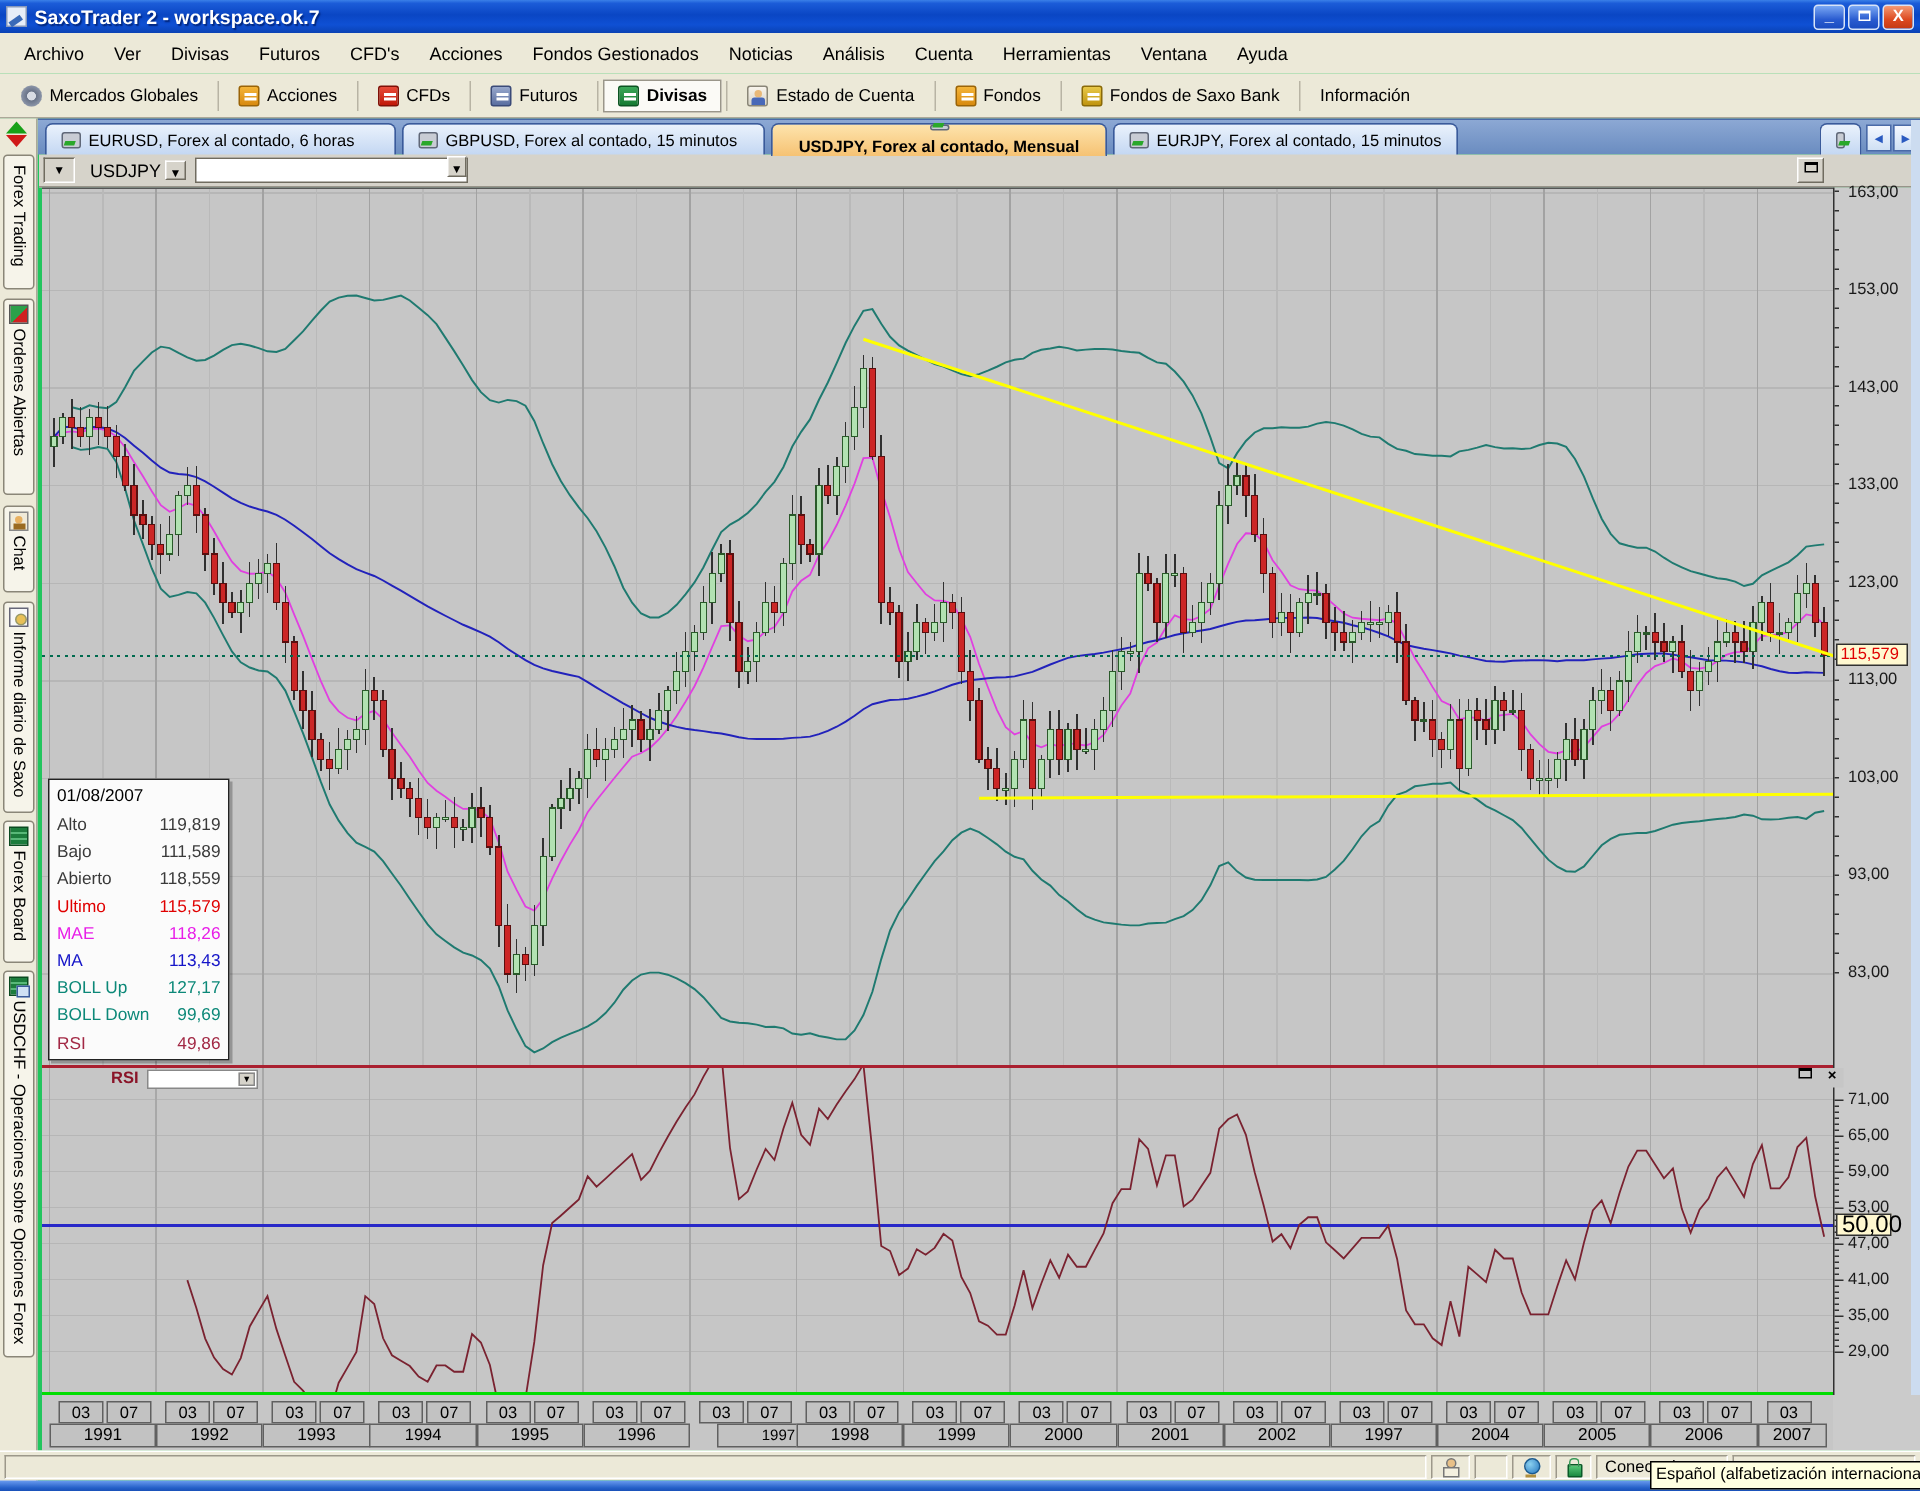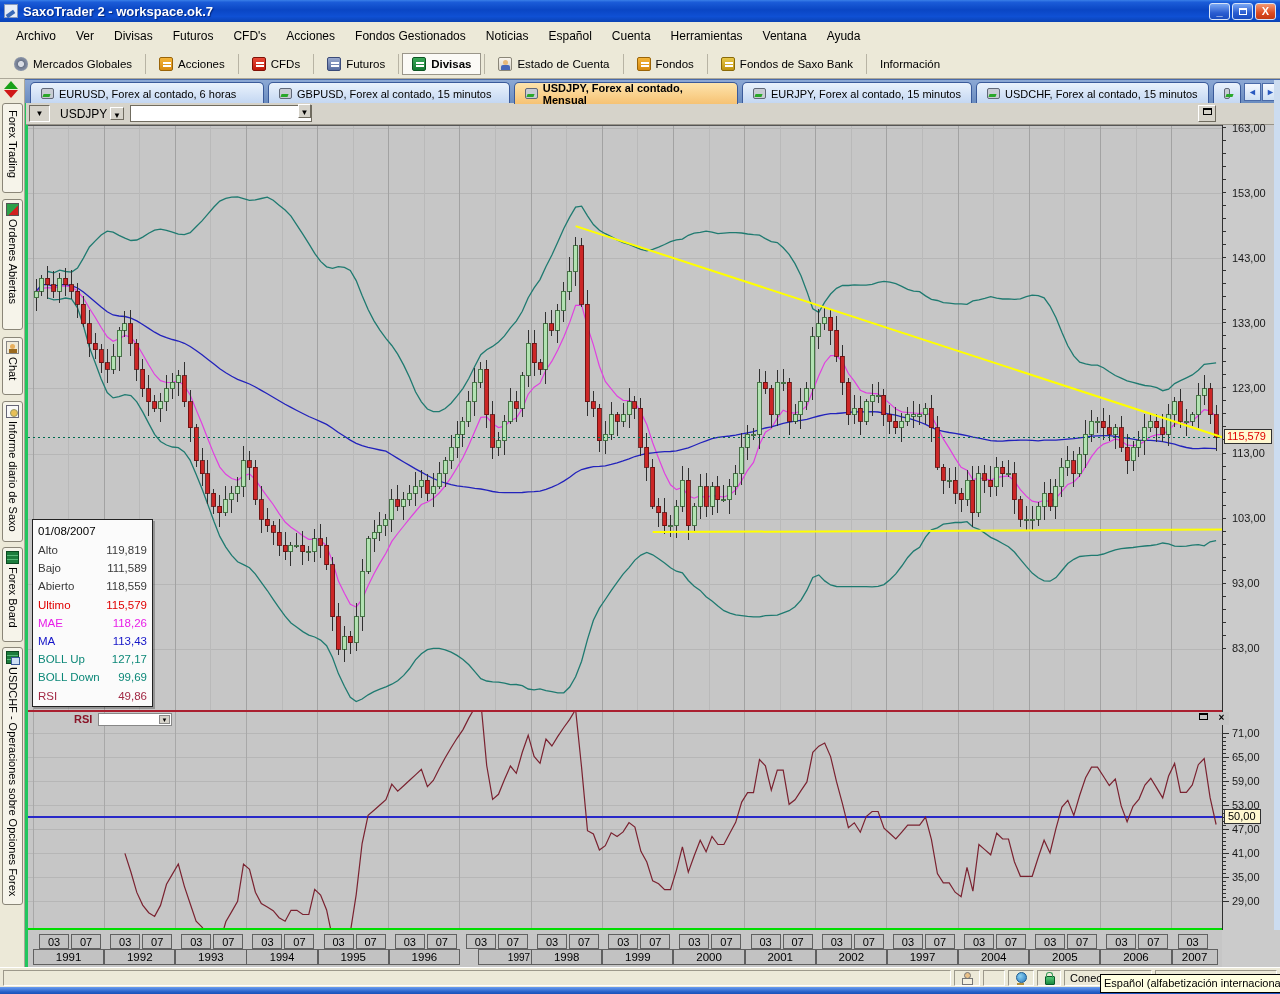--- a/index.html
+++ b/index.html
@@ -42,21 +42,21 @@
   .ti-doc-green { background:linear-gradient(#3aa858,#157a32); border:1px solid #0c5422; }
   .ti-doc-gold { background:linear-gradient(#e8c848,#c09410); border:1px solid #8a6a08; }
   .ti-person { background:linear-gradient(#f8f4ec,#d8d4c8); border:1px solid #8a8678; }
   .ti-person::before { content:""; position:absolute; left:4px; top:2px; width:5px; height:5px; border-radius:50%; background:#e8b878; }
   .ti-person::after { content:""; position:absolute; left:2px; top:7px; width:9px; height:5px; border-radius:2px 2px 0 0; background:#4868b8; }
   .ti-lines::after { content:""; position:absolute; left:3px; top:4px; width:8px; height:2px; background:#fff; box-shadow:0 3px 0 #fff; }
   
   .tabrow { position:absolute; left:25px; top:79px; width:1255px; height:24px; background:linear-gradient(#8ca8d4,#6a8cc0); border-top:1px solid #4a6aa8; }
   .tab { position:absolute; top:2px; height:22px; border:1px solid #3a5a9a; border-bottom:none; border-radius:5px 5px 0 0;
     background:linear-gradient(#eaf2fc,#c2d6f2); display:flex; align-items:center; gap:5px; padding:0 10px; font-size:11px; cursor:pointer; }
-  .tab.active { background:linear-gradient(#fde4ad,#f6c273); font-weight:bold; z-index:2; }
+  .tab.active { background:linear-gradient(#fde4ad,#f6c273); font-weight:bold; z-index:2;flex-direction:column; }
   .tab-icon { width:13px; height:11px; background:#c8ccd4; border:1px solid #606878; border-radius:2px; position:relative; }
   .tab-icon::after { content:""; position:absolute; left:1px; bottom:1px; width:7px; height:3px; background:#2aa82a; transform:skewX(-20deg); }
   .tab-scroll { position:absolute; top:3px; width:17px; height:18px; background:linear-gradient(#f4f8ff,#cfe0f4); border:1px solid #4a6aa8; color:#2a5ac0; font-size:9px; text-align:center; line-height:17px; cursor:pointer; }
   
   .sidebar { position:absolute; left:0; top:79px; width:25px; height:909px; background:#ece9d8; border-right:1px solid #aca899; }
   .side-item { position:absolute; left:2px; width:21px; background:#f6f4ea; border:1px solid #8a8678; border-radius:3px;
     display:flex; flex-direction:column; align-items:center; padding-top:3px; cursor:pointer; }
   .side-label { writing-mode:vertical-rl; font-size:11px; margin-top:3px; white-space:nowrap; }
   .si { width:13px; height:13px; position:relative; flex:none; }
   .si-arrows { position:absolute; left:4px; width:16px; height:17px; }
@@ -86,21 +86,21 @@
   .rsi-label { position:absolute; left:46px; top:3px; color:#8a1428; font-size:11px; font-weight:bold; z-index:3; }
   .rsi-combo { position:absolute; left:70px; top:3px; width:74px; height:13px; background:#fff; border:1px solid #888; z-index:3; }
   .rsi-combo-dd { position:absolute; right:1px; top:1px; width:11px; height:9px; background:#d6d3ca; border:1px solid #888; font-size:6px; line-height:8px; text-align:center; }
   .pane-btn { position:absolute; top:2px; width:15px; height:13px; background:#c6c6c6; text-align:center; font-size:10px; line-height:12px; font-weight:bold; z-index:3; cursor:pointer; }
   
   .price-axis { position:absolute; left:1222px; top:125px; width:52px; height:585px; background:#cbcbcb; border-left:1px solid #303030; }
   .rsi-axis { position:absolute; left:1222px; top:710px; width:52px; height:220px; background:#cbcbcb; border-left:1px solid #303030; }
   .axis-label { position:absolute; left:9px; font-size:11px; color:#1a1a1a; white-space:nowrap; }
   .axis-tick { position:absolute; left:0; height:1px; background:#303030; }
   .price-flag { position:absolute; left:1px; width:48px; height:15px; background:#fff8d0; border:1px solid #303030; color:#e00000; font-size:11px; line-height:13px; padding-left:2px; z-index:4; }
-  .rsi-flag { position:absolute; left:1px; width:37px; height:15px; background:#fff8d0; border:1px solid #303030; color:#000; font-size:11px; line-height:13px; padding-left:3px; z-index:4; }
+  .rsi-flag { position:absolute; left:1px; width:37px; height:15px; background:#fff8d0; border:1px solid #303030; color:#000; font-size:16px; line-height:13px; padding-left:3px; z-index:4; }
   .xaxis { position:absolute; left:28px; top:930px; width:1194px; height:37px; background:#c6c6c6; }
   .xaxis-corner { position:absolute; left:1222px; top:930px; width:58px; height:37px; background:#cbcbcb; }
   .x-cell { position:absolute; border:1px solid #606060; background:#c2c2c2; font-size:11px; text-align:center; color:#000; }
   
   .info-box { position:absolute; left:32px; top:519px; width:121px; height:188px; background:#fbfbfb; border:1px solid #222; box-shadow:2px 2px 0 rgba(0,0,0,.25); z-index:5; font-size:11.5px; padding:3px 5px; }
   .info-date { height:18px; line-height:17px; }
   .info-row { display:flex; justify-content:space-between; height:18.2px; line-height:18px; }
   
   .statusbar { position:absolute; left:0; top:967px; width:1280px; height:20px; background:#ece9d8; border-top:1px solid #fff; display:flex; align-items:center; }
   .sb-panel { height:16px; border:1px solid; border-color:#9c988a #fff #fff #9c988a; background:#ece9d8; margin-left:3px; display:flex; align-items:center; justify-content:center; font-size:11px; }
@@ -133,21 +133,21 @@
 
   <div class="menubar" id="menubar">
       <div class="menu-item">Archivo</div>
       <div class="menu-item">Ver</div>
       <div class="menu-item">Divisas</div>
       <div class="menu-item">Futuros</div>
       <div class="menu-item">CFD's</div>
       <div class="menu-item">Acciones</div>
       <div class="menu-item">Fondos Gestionados</div>
       <div class="menu-item">Noticias</div>
-      <div class="menu-item">Español</div>
+      <div class="menu-item">Análisis</div>
       <div class="menu-item">Cuenta</div>
       <div class="menu-item">Herramientas</div>
       <div class="menu-item">Ventana</div>
       <div class="menu-item">Ayuda</div>
     </div>
 
   <div class="toolbar" id="toolbar">
       <div class="tbtn">
         <span class="ticon ti-gear"></span>
         <span>Mercados Globales</span>
@@ -207,24 +207,20 @@
         <span class="tab-icon"></span>
         <span>GBPUSD, Forex al contado, 15 minutos</span>
       </div>
       <div class="tab active" style="left: 489px; width: 224px;">
         <span class="tab-icon"></span>
         <span>USDJPY, Forex al contado, Mensual</span>
       </div>
       <div class="tab" style="left: 717px; width: 230px;">
         <span class="tab-icon"></span>
         <span>EURJPY, Forex al contado, 15 minutos</span>
-      </div>
-      <div class="tab" style="left: 951px; width: 233px;">
-        <span class="tab-icon"></span>
-        <span>USDCHF, Forex al contado, 15 minutos</span>
       </div>
     </div>
 
   <div class="sidebar" id="sidebar">
     <div class="si-arrows" style="top:2px;">
         <div class="up"></div>
         <div class="dn"></div>
       </div>
   <div class="side-item" style="top: 24px; height: 90px;">
         <span class="side-label">Forex Trading</span>

